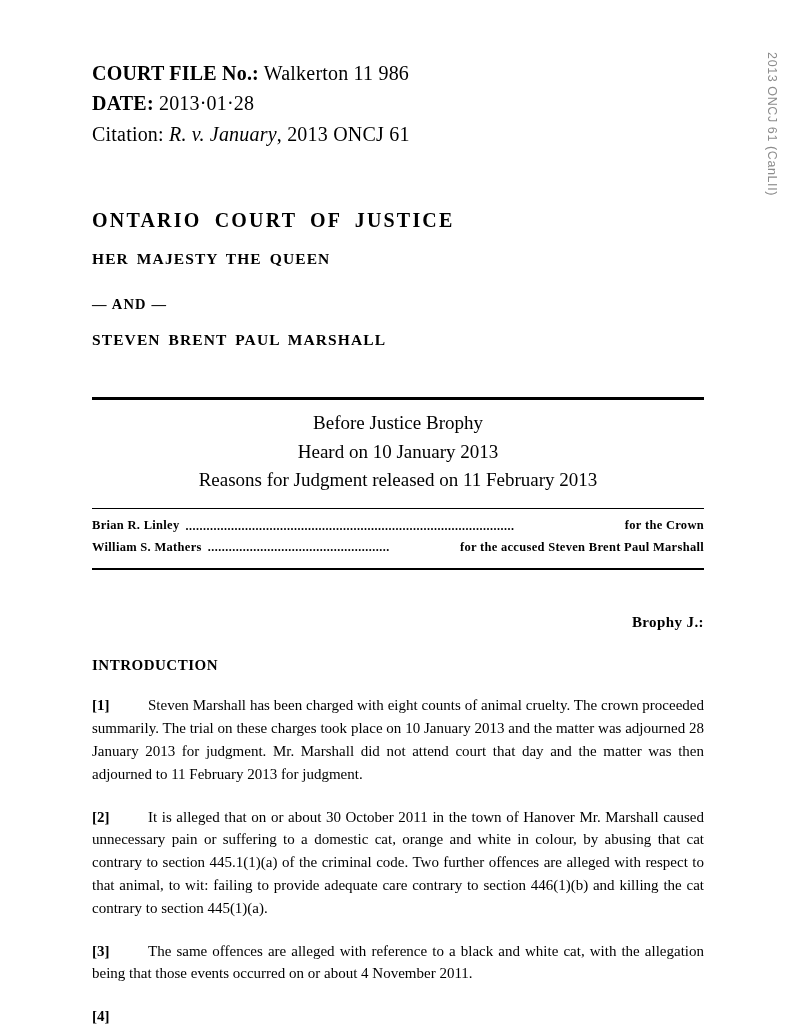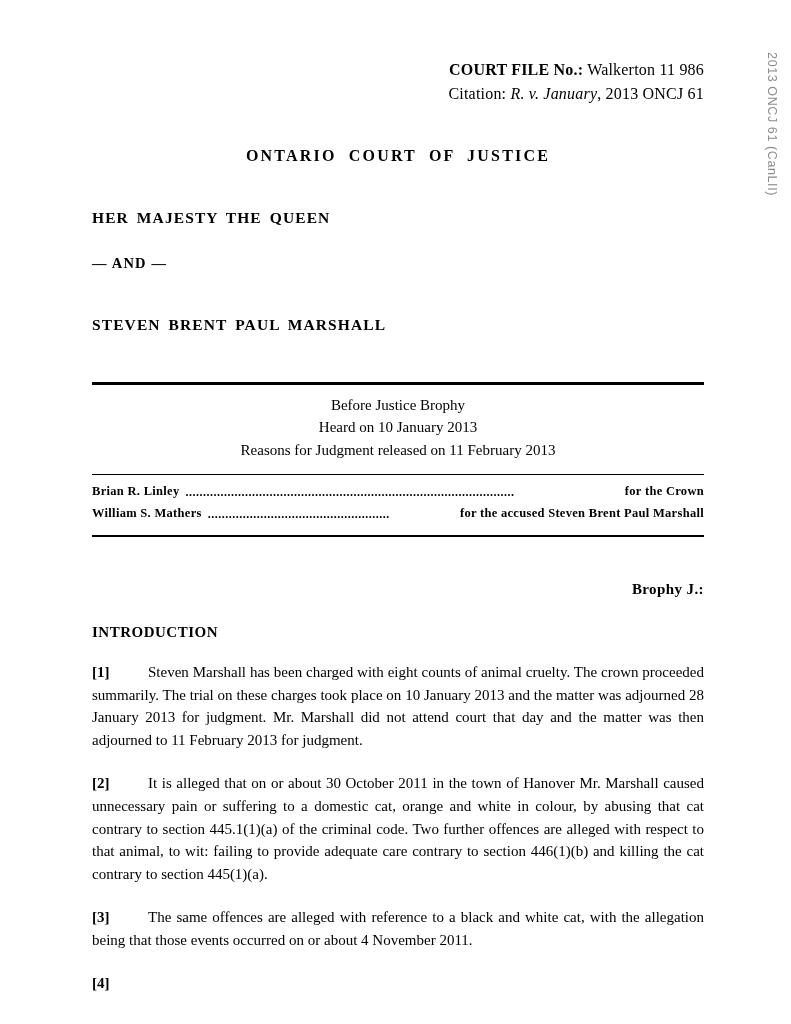--- a/index.html
+++ b/index.html
@@ -23,52 +23,52 @@
     background: #ffffff;
   }
   .content {
     position: absolute;
     left: 92px;
     top: 58px;
     width: 612px;
   }
   
   .header-block {
-    text-align: right;
-    font-size: 16px;
+    text-align: left;
+    font-size: 20px;
     line-height: 1.52;
     letter-spacing: 0.2px;
   }
   .header-line .lbl {
     font-weight: bold;
   }
   .header-line .val {
     font-weight: normal;
   }
   .citation-case {
     font-style: italic;
   }
   
   .court-title {
-    text-align: center;
-    font-size: 16px;
+    text-align: left;
+    font-size: 20px;
     font-weight: bold;
     letter-spacing: 2.2px;
     word-spacing: 6px;
-    margin-top: 40px;
+    margin-top: 60px;
   }
   
   .between {
     margin-top: 35px;
     font-size: 14.5px;
     font-weight: bold;
     letter-spacing: 3px;
   }
   .party {
-    margin-top: 44px;
+    margin-top: 18px;
     font-size: 15.5px;
     font-weight: bold;
     letter-spacing: 1.1px;
     word-spacing: 3px;
   }
   .and-sep {
     margin-top: 28px;
     font-size: 14.5px;
     font-weight: bold;
     letter-spacing: 1.2px;
@@ -82,21 +82,21 @@
     border-top: 1.5px solid #000;
     margin-top: 8px;
   }
   .rule-bottom {
     border-top: 2.5px solid #000;
     margin-top: 7px;
   }
   
   .hearing {
     text-align: center;
-    font-size: 15px;
+    font-size: 19px;
     line-height: 1.5;
     padding-top: 9px;
     padding-bottom: 5px;
   }
   
   .counsel-block {
     padding-top: 6px;
     padding-bottom: 3px;
   }
   .counsel-row {
@@ -167,20 +167,24 @@
   <div class="sidemark">2013 ONCJ 61 (CanLII)</div>
 
   <div class="content">
 
     <div class="header-block">
       <div class="header-line">
         <span class="lbl">COURT FILE No.:</span>
         <span class="val">Walkerton 11 986</span>
       </div>
       <div class="header-line">
+        <span class="lbl">DATE:</span>
+        <span class="val">2013·01·28</span>
+      </div>
+      <div class="header-line">
         <span class="val">Citation:</span>
         <span class="citation-case">R. v. January</span><span class="val">, 2013 ONCJ 61</span>
       </div>
     </div>
 
     <div class="court-title">ONTARIO  COURT  OF  JUSTICE</div>
 
     <div class="party">HER  MAJESTY  THE  QUEEN</div>
     <div class="and-sep">—  AND  —</div>
     <div class="party">STEVEN  BRENT  PAUL  MARSHALL</div>

